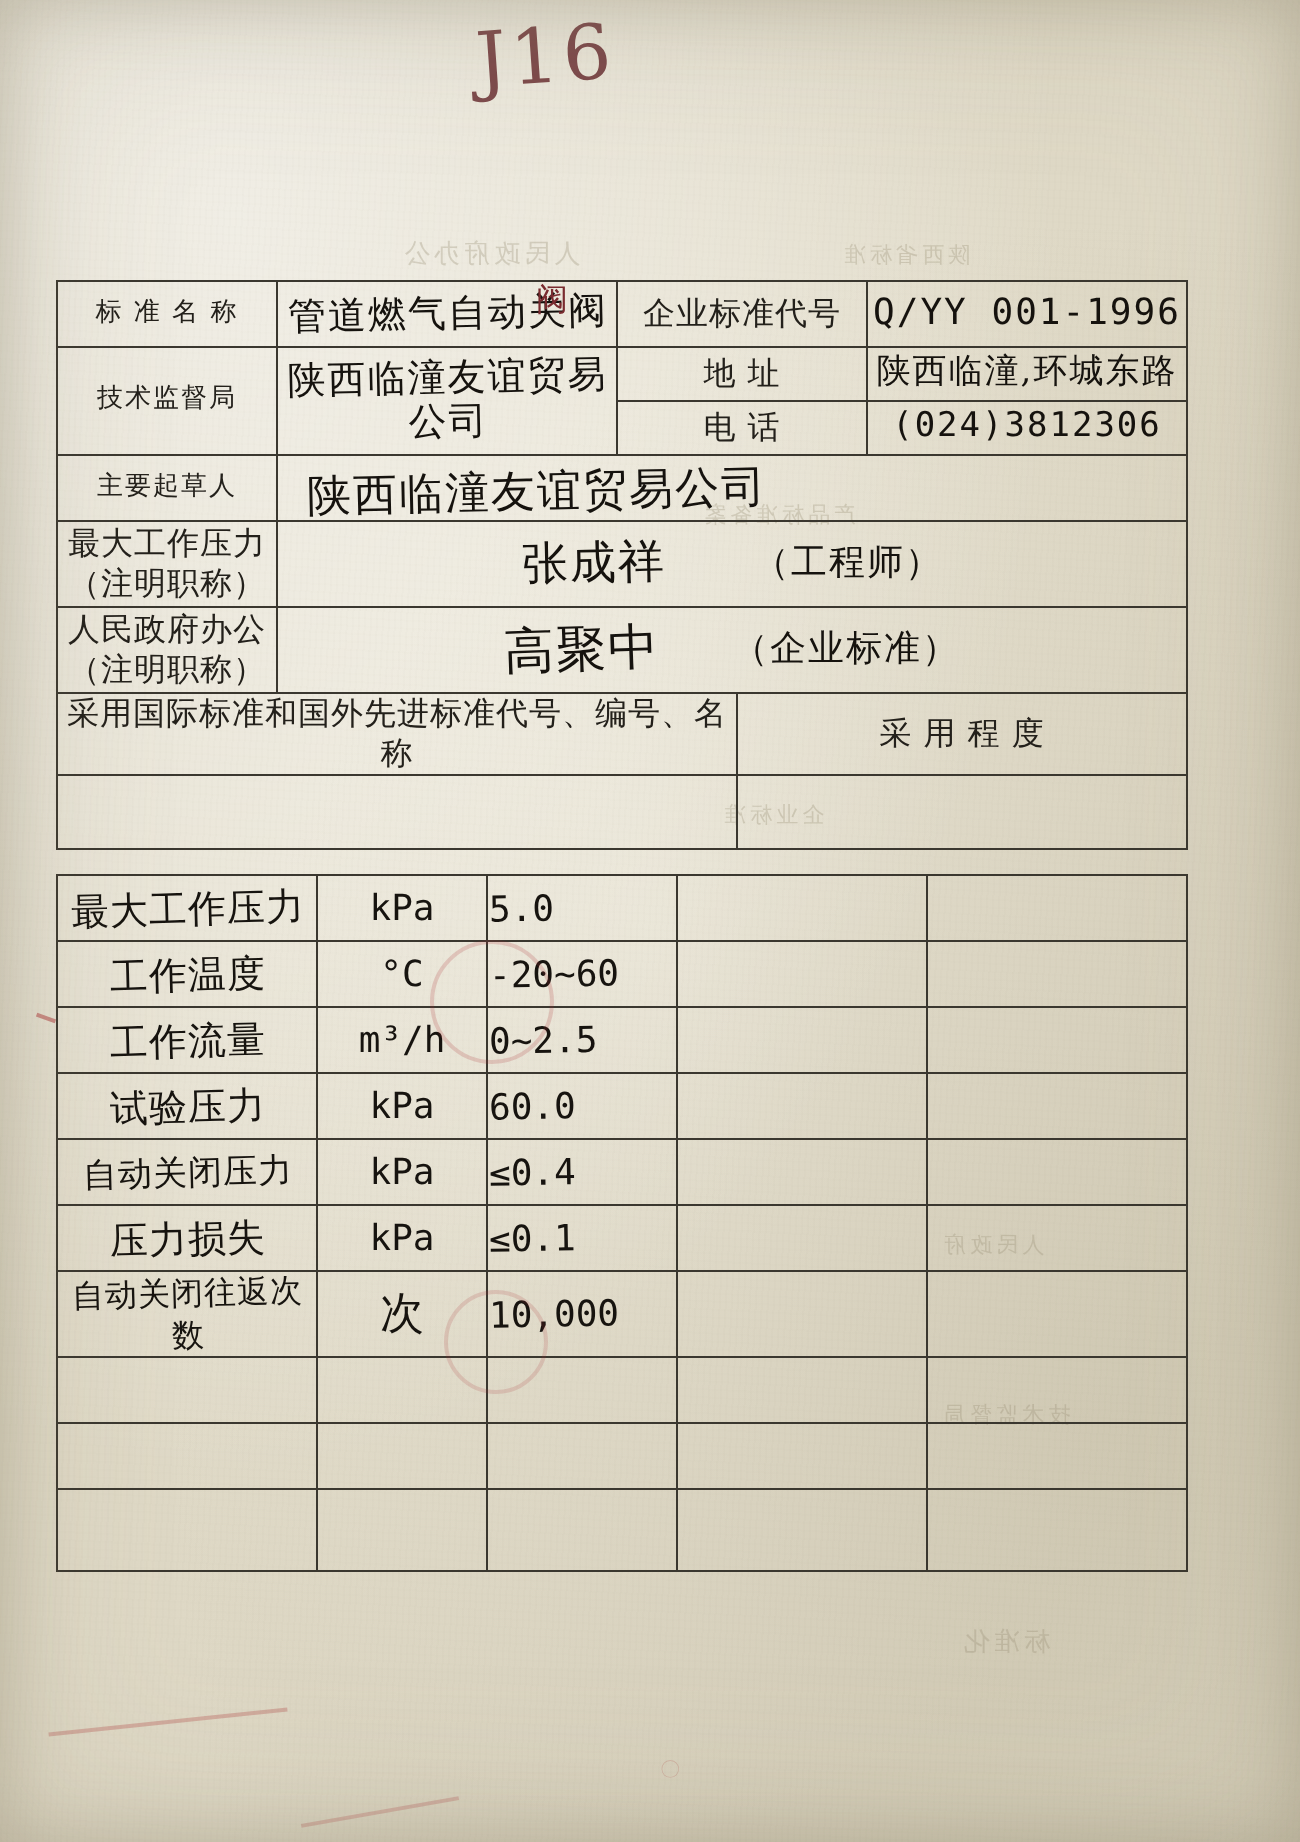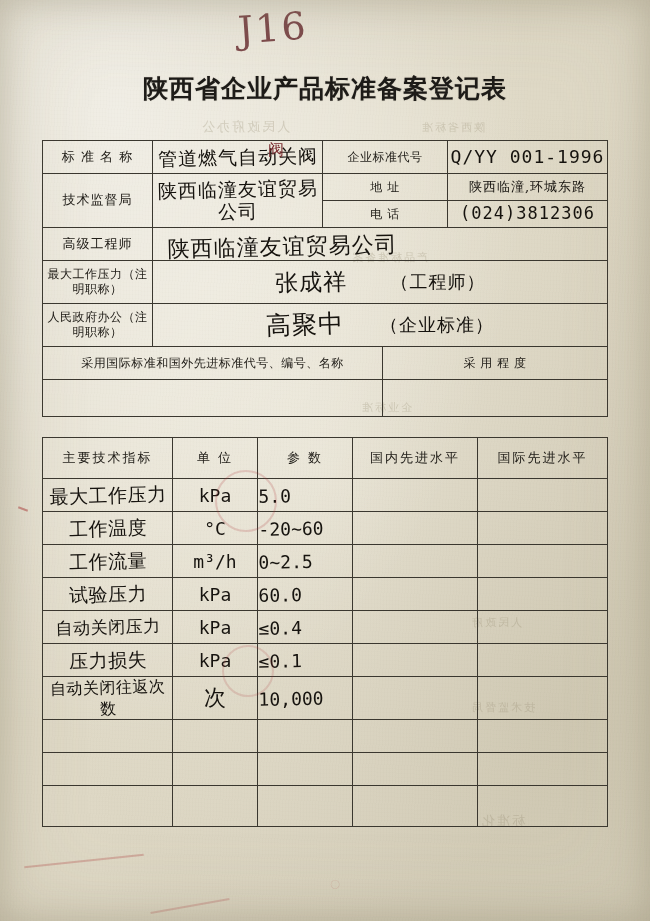--- a/index.html
+++ b/index.html
@@ -79,42 +79,42 @@
     font-family: "DejaVu Sans", sans-serif;
     font-size: 25px;
     font-weight: bold;
     letter-spacing: 1px;
     color: #1d1b18;
     text-shadow: 0 0 1px rgba(60,55,45,0.4);
   }
 
   table.form {
     position: absolute;
-    left: 42px;
+    left: 28px;
     top: 140px;
     width: 565px;
     border-collapse: collapse;
     table-layout: fixed;
   }
   table.form td {
     border: 1px solid #3a372f;
     padding: 0;
     vertical-align: middle;
     height: 32px;
   }
   .lbl {
     text-align: center;
     font-size: 13px;
     color: #23201b;
     letter-spacing: 1px;
     font-family: "DejaVu Sans", sans-serif;
     padding: 2px 3px;
     line-height: 1.25;
   }
-  .lbl.sm { font-size: 12px; letter-spacing: 0.5px; }
+  .lbl.sm { font-size: 16px; letter-spacing: 0.5px; }
   .hw {
     font-family: "DejaVu Serif", serif;
     color: #15120e;
     font-size: 19px;
     letter-spacing: 1px;
     text-align: center;
     padding: 1px 5px;
     line-height: 1.15;
   }
   .hw.big { font-size: 22px; }
@@ -186,21 +186,20 @@
   <div class="ghost big" style="left:200px; top:118px;">人民政府办公</div>
   <div class="ghost" style="left:420px; top:120px;">陕西省标准</div>
   <div class="ghost" style="left:350px; top:250px;">产品标准备案</div>
   <div class="ghost" style="left:360px; top:400px;">企业标准</div>
   <div class="ghost" style="left:470px; top:615px;">人民政府</div>
   <div class="ghost" style="left:470px; top:700px;">技术监督局</div>
   <div class="ghost big" style="left:480px; top:812px;">标准化</div>
 
   <div class="top-note">J16</div>
 
-  <div class="doc-title">陕西省企业产品标准备案登记表</div>
 
   <table class="form">
     <colgroup>
       <col style="width:110px">
       <col style="width:170px">
       <col style="width:60px">
       <col style="width:65px">
       <col style="width:160px">
     </colgroup>
 
@@ -209,29 +208,29 @@
       <td class="lbl">标 准 名 称</td>
       <td class="hw slant">管道燃气自动关阀</td>
       <td class="lbl sm" colspan="2">企业标准代号</td>
       <td class="hw mono">Q/YY 001-1996</td>
     </tr>
 
     <tr>
       <td class="lbl" rowspan="2">技术监督局</td>
       <td class="hw slant" rowspan="2">陕西临潼友谊贸易公司</td>
       <td class="lbl sm" colspan="2" style="height:26px">地    址</td>
-      <td class="hw" style="height:26px;font-size:13px">陕西临潼,环城东路</td>
+      <td class="hw" style="height:26px;font-size:17px">陕西临潼,环城东路</td>
     </tr>
     <tr>
       <td class="lbl sm" colspan="2" style="height:26px">电    话</td>
       <td class="hw mono" style="height:26px;font-size:17px">(024)3812306</td>
     </tr>
 
     <tr>
-      <td class="lbl">高级工程师</td>
+      <td class="lbl">主要起草人</td>
       <td class="hw big left slant" colspan="4">陕西临潼友谊贸易公司</td>
     </tr>
 
     <tr>
       <td class="lbl sm" style="height:42px">最大工作压力（注明职称）</td>
       <td colspan="4" style="height:42px">
         <div style="display:flex;align-items:center;justify-content:center;gap:34px;">
           <span class="hw big slant" style="font-size:23px">张成祥</span>
           <span class="hw" style="font-size:18px">（工程师）</span>
         </div>
@@ -261,27 +260,20 @@
 
   <table class="form" style="top:437px;">
     <colgroup>
       <col style="width:130px">
       <col style="width:85px">
       <col style="width:95px">
       <col style="width:125px">
       <col style="width:130px">
     </colgroup>
     <tbody>
-        <tr class="tech-head">
-      <td class="lbl" style="height:40px">主要技术指标</td>
-      <td class="lbl">单    位</td>
-      <td class="lbl">参    数</td>
-      <td class="lbl">国内先进水平</td>
-      <td class="lbl">国际先进水平</td>
-    </tr>
 
     <tr class="tech-row">
       <td class="tech-name">最大工作压力</td>
       <td class="tech-unit">kPa</td>
       <td class="tech-val">5.0</td>
       <td></td>
       <td></td>
     </tr>
     <tr class="tech-row">
       <td class="tech-name">工作温度</td>

